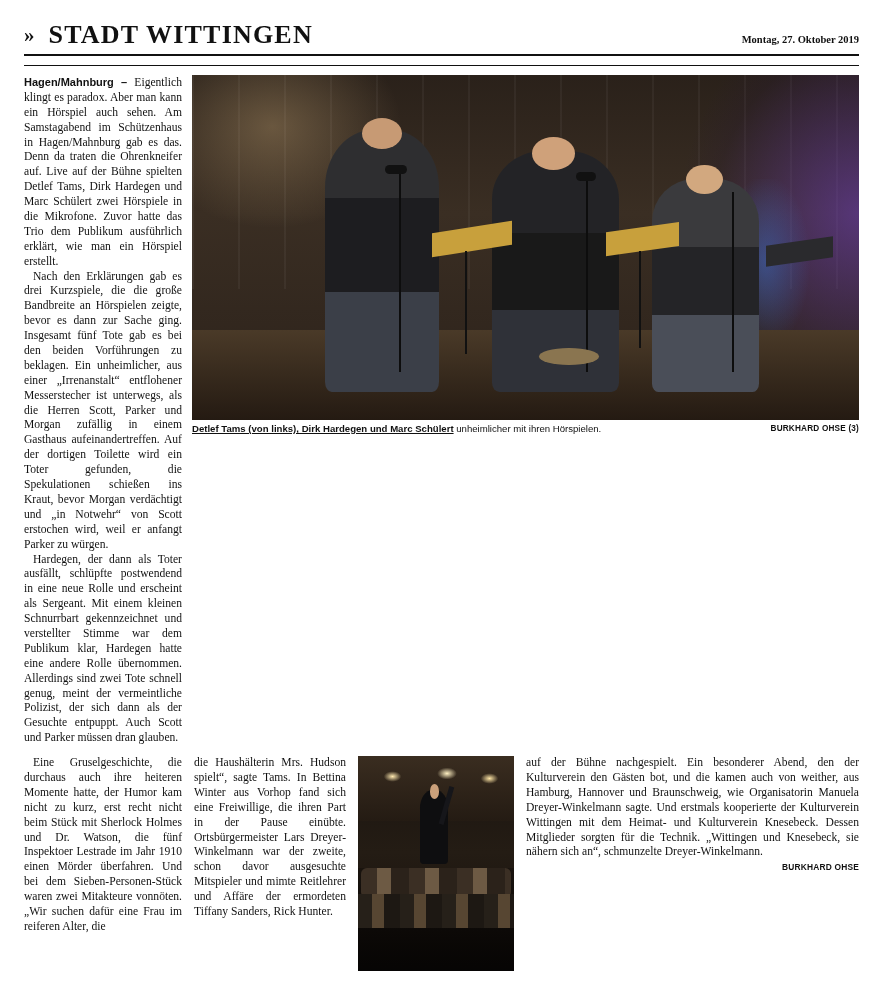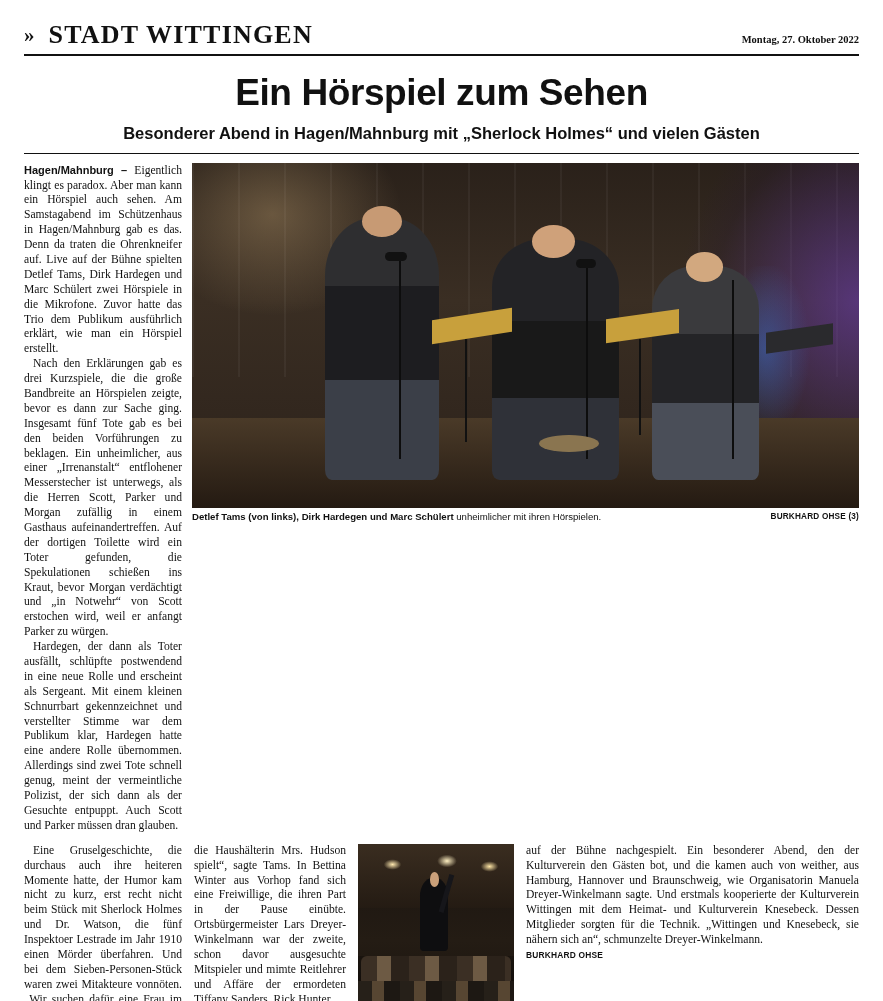--- a/index.html
+++ b/index.html
@@ -94,21 +94,21 @@
   .caption {
     font-family: "Liberation Sans", sans-serif;
     font-size: 9.6px;
     line-height: 1.25;
     padding-top: 3px;
     display: flex;
     gap: 6px;
     align-items: flex-start;
   }
   .caption .cap-text { flex: 1 1 auto; }
-  .caption .cap-text b { font-weight: 700; }
+  .caption .cap-text b { font-weight: 700; text-decoration: underline; }
   .caption .credit {
     font-weight: 700;
     font-size: 8.2px;
     letter-spacing: 0.2px;
     white-space: nowrap;
     padding-top: 1px;
   }
 
   
   .bodytext {
@@ -139,42 +139,38 @@
   .mcol-right { flex: 1 1 auto; }
   .rcol { flex: 1 1 auto; }
 
   .photo-selfie { height: 215px; }
 
   .credit-right {
     font-family: "Liberation Sans", sans-serif;
     font-weight: 700;
     font-size: 8.4px;
     letter-spacing: 0.2px;
-    text-align: left;
+    text-align: right;
     margin-top: 2px;
   }
 
   
   .ph-layer { position: absolute; }
 </style>
 </head>
 <body>
 
 <div class="page">
 
   <div class="masthead">
     <div class="chev">»</div>
     <div class="masthead-title">STADT WITTINGEN</div>
-    <div class="masthead-date">Montag, 27. Oktober 2022</div>
+    <div class="masthead-date">Montag, 27. Oktober 2019</div>
   </div>
 
-  <div class="headline-wrap">
-    <div class="headline">Ein Hörspiel zum Sehen</div>
-    <div class="subhead">Besonderer Abend in Hagen/Mahnburg mit „Sherlock Holmes“ und vielen Gästen</div>
-  </div>
   <div class="rule-under-sub"></div>
 
   <div class="upper">
 
     <div class="col-narrow bodytext">
       <p class="first">
         <span class="lead">Hagen/Mahnburg –</span>
         <span>Eigentlich klingt es paradox. Aber man kann ein Hörspiel auch sehen. Am Samstagabend im Schützenhaus in Hagen/Mahnburg gab es das. Denn da traten die Ohrenkneifer auf. Live auf der Bühne spielten Detlef Tams, Dirk Hardegen und Marc Schülert zwei Hörspiele in die Mikrofone. Zuvor hatte das Trio dem Publikum ausführlich erklärt, wie man ein Hörspiel erstellt.</span>
       </p>
       <p>Nach den Erklärungen gab es drei Kurzspiele, die die große Bandbreite an Hörspielen zeigte, bevor es dann zur Sache ging. Insgesamt fünf Tote gab es bei den beiden Vorführungen zu beklagen. Ein unheimlicher, aus einer „Irrenanstalt“ entflohener Messerstecher ist unterwegs, als die Herren Scott, Parker und Morgan zufällig in einem Gasthaus aufeinandertreffen. Auf der dortigen Toilette wird ein Toter gefunden, die Spekulationen schießen ins Kraut, bevor Morgan verdächtigt und „in Notwehr“ von Scott erstochen wird, weil er anfangt Parker zu würgen.</p>

